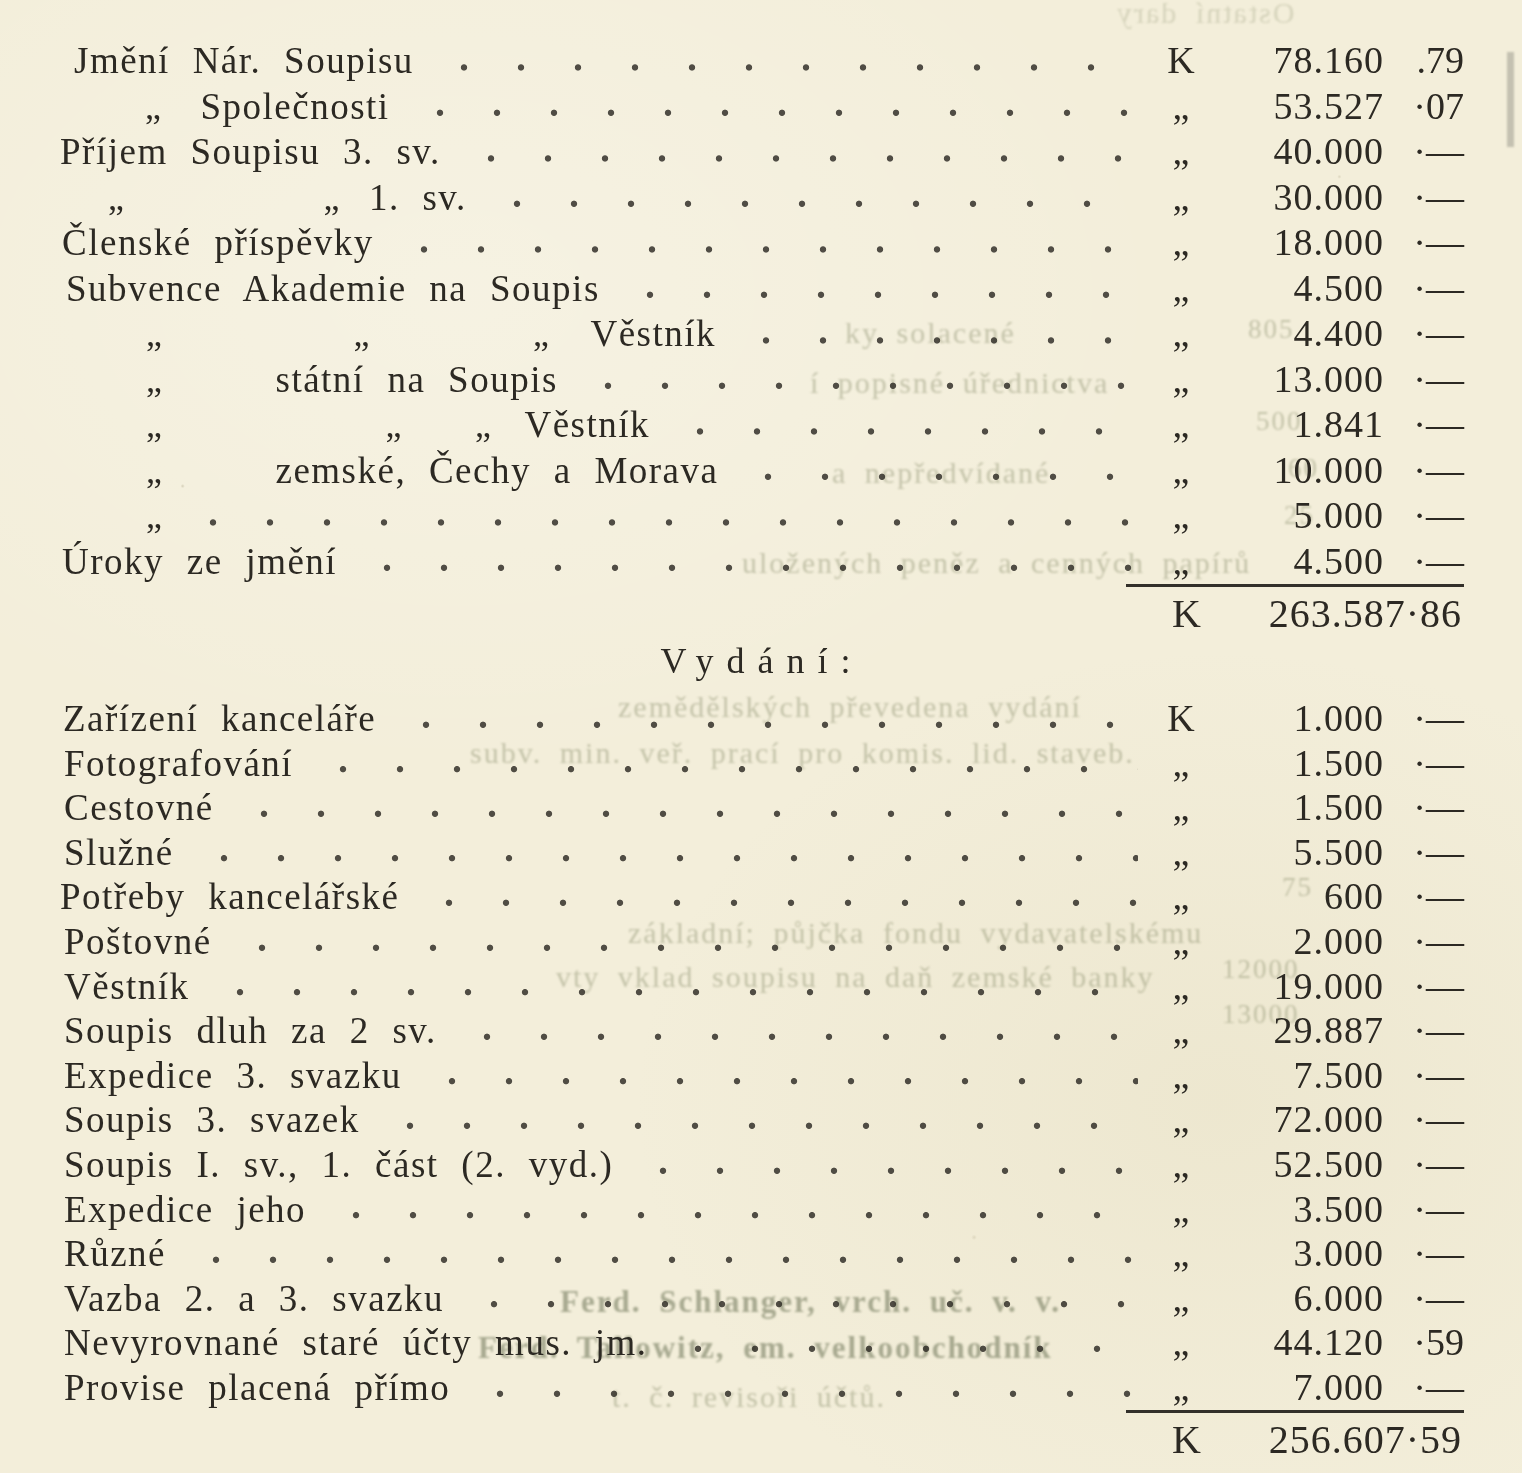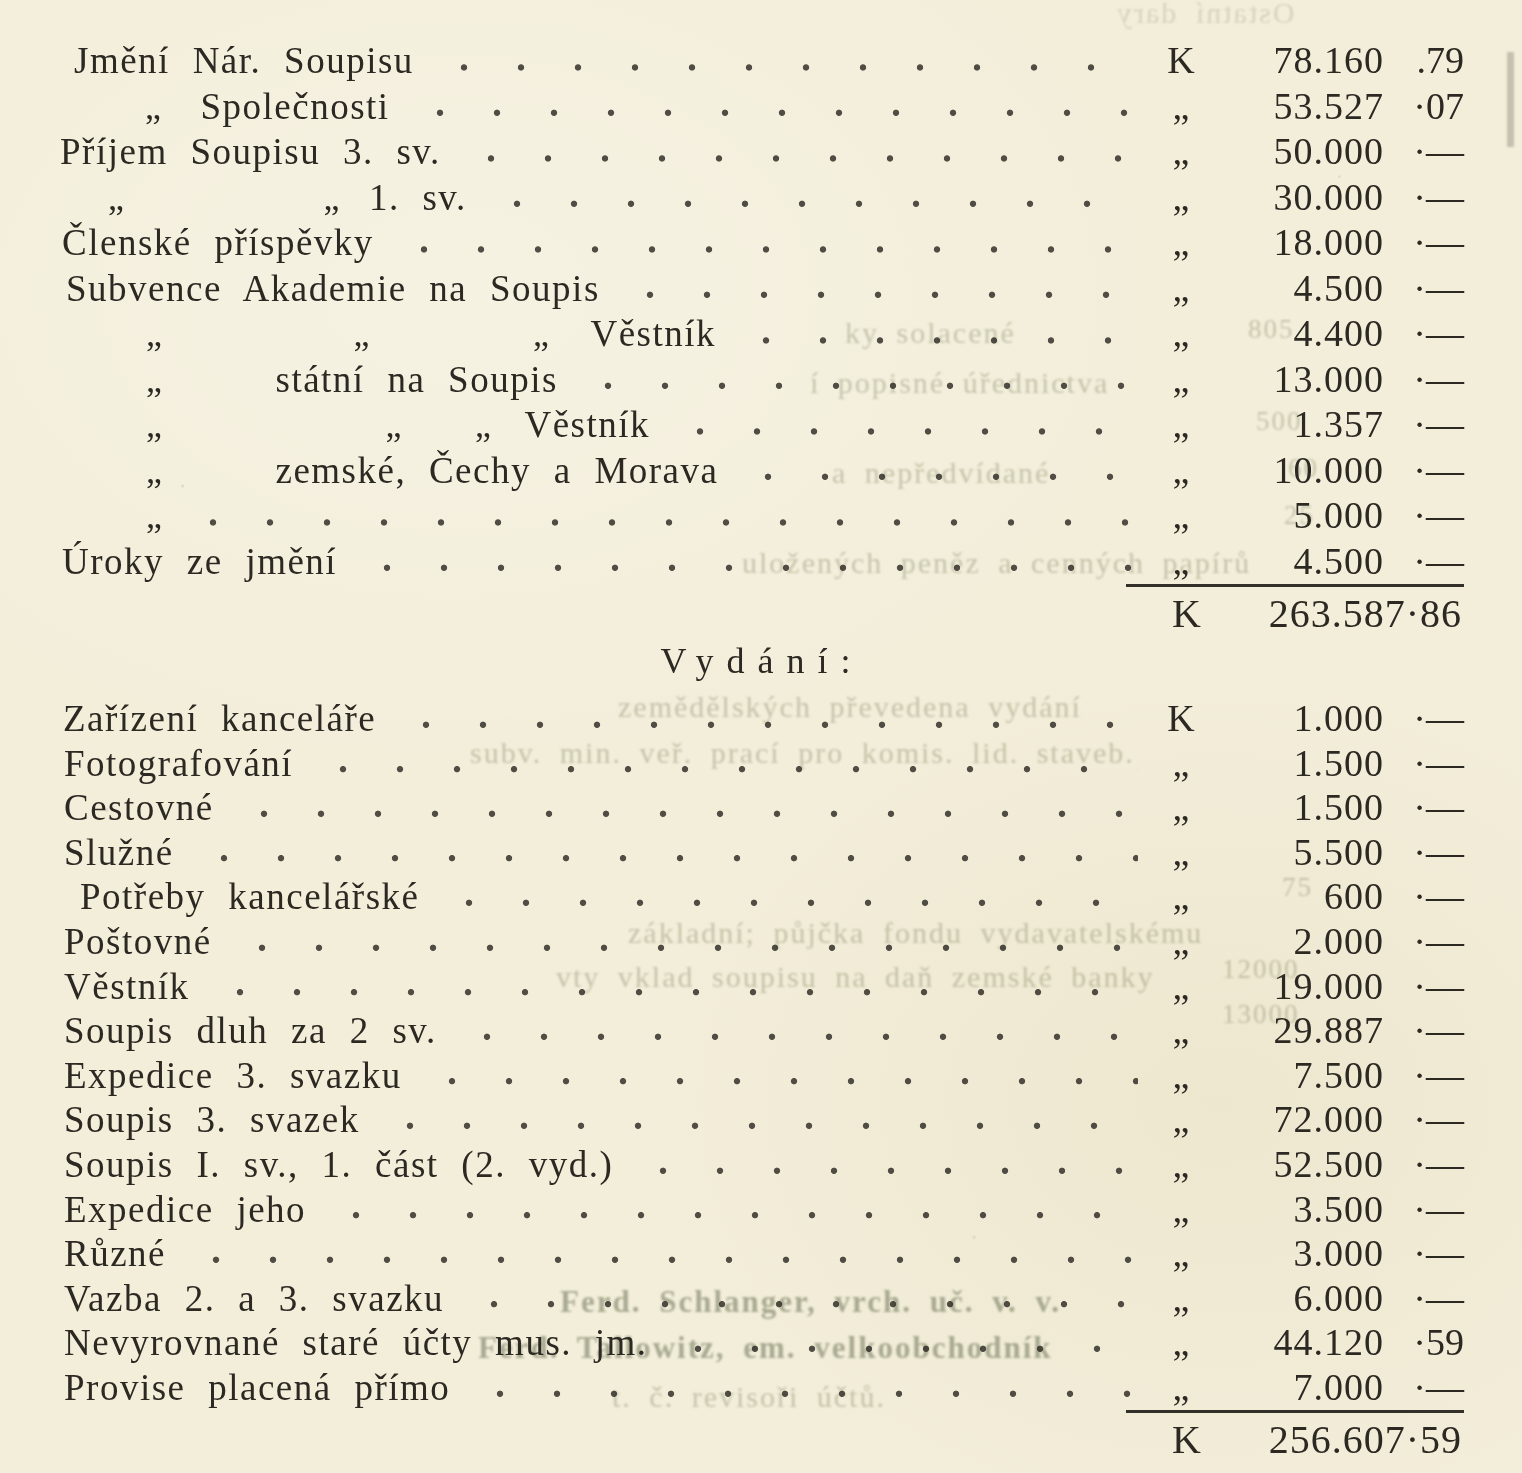--- a/index.html
+++ b/index.html
@@ -91,21 +91,21 @@
           <span class="part" style="margin-left: 38px;">Společnosti</span>
           <span class="leader"></span>
           <span class="cur ditto">„</span>
           <span class="amt">53.527</span>
           <span class="cents">·07</span>
         </div>
         <div class="row">
           <span class="part" style="">Příjem Soupisu 3. sv.</span>
           <span class="leader"></span>
           <span class="cur ditto">„</span>
-          <span class="amt">50.000</span>
+          <span class="amt">40.000</span>
           <span class="cents">·—</span>
         </div>
         <div class="row">
           <span class="part ditto" style="margin-left: 48px;">„</span>
           <span class="part ditto" style="margin-left: 198px;">„</span>
           <span class="part" style="margin-left: 28px;">1. sv.</span>
           <span class="leader"></span>
           <span class="cur ditto">„</span>
           <span class="amt">30.000</span>
           <span class="cents">·—</span>
@@ -142,21 +142,21 @@
           <span class="amt">13.000</span>
           <span class="cents">·—</span>
         </div>
         <div class="row">
           <span class="part ditto" style="margin-left: 86px;">„</span>
           <span class="part ditto" style="margin-left: 222px;">„</span>
           <span class="part ditto" style="margin-left: 72px;">„</span>
           <span class="part" style="margin-left: 32px;">Věstník</span>
           <span class="leader"></span>
           <span class="cur ditto">„</span>
-          <span class="amt">1.357</span>
+          <span class="amt">1.841</span>
           <span class="cents">·—</span>
         </div>
         <div class="row">
           <span class="part ditto" style="margin-left: 86px;">„</span>
           <span class="part" style="margin-left: 112px;">zemské, Čechy a Morava</span>
           <span class="leader"></span>
           <span class="cur ditto">„</span>
           <span class="amt">10.000</span>
           <span class="cents">·—</span>
         </div>
@@ -206,21 +206,21 @@
           <span class="cents">·—</span>
         </div>
         <div class="row exp">
           <span class="part" style="margin-left: 4px;">Služné</span>
           <span class="leader"></span>
           <span class="cur ditto">„</span>
           <span class="amt">5.500</span>
           <span class="cents">·—</span>
         </div>
         <div class="row exp">
-          <span class="part" style="margin-left: 20px;">Potřeby kancelářské</span>
+          <span class="part" style="margin-left: 0;">Potřeby kancelářské</span>
           <span class="leader"></span>
           <span class="cur ditto">„</span>
           <span class="amt">600</span>
           <span class="cents">·—</span>
         </div>
         <div class="row exp">
           <span class="part" style="margin-left: 4px;">Poštovné</span>
           <span class="leader"></span>
           <span class="cur ditto">„</span>
           <span class="amt">2.000</span>

